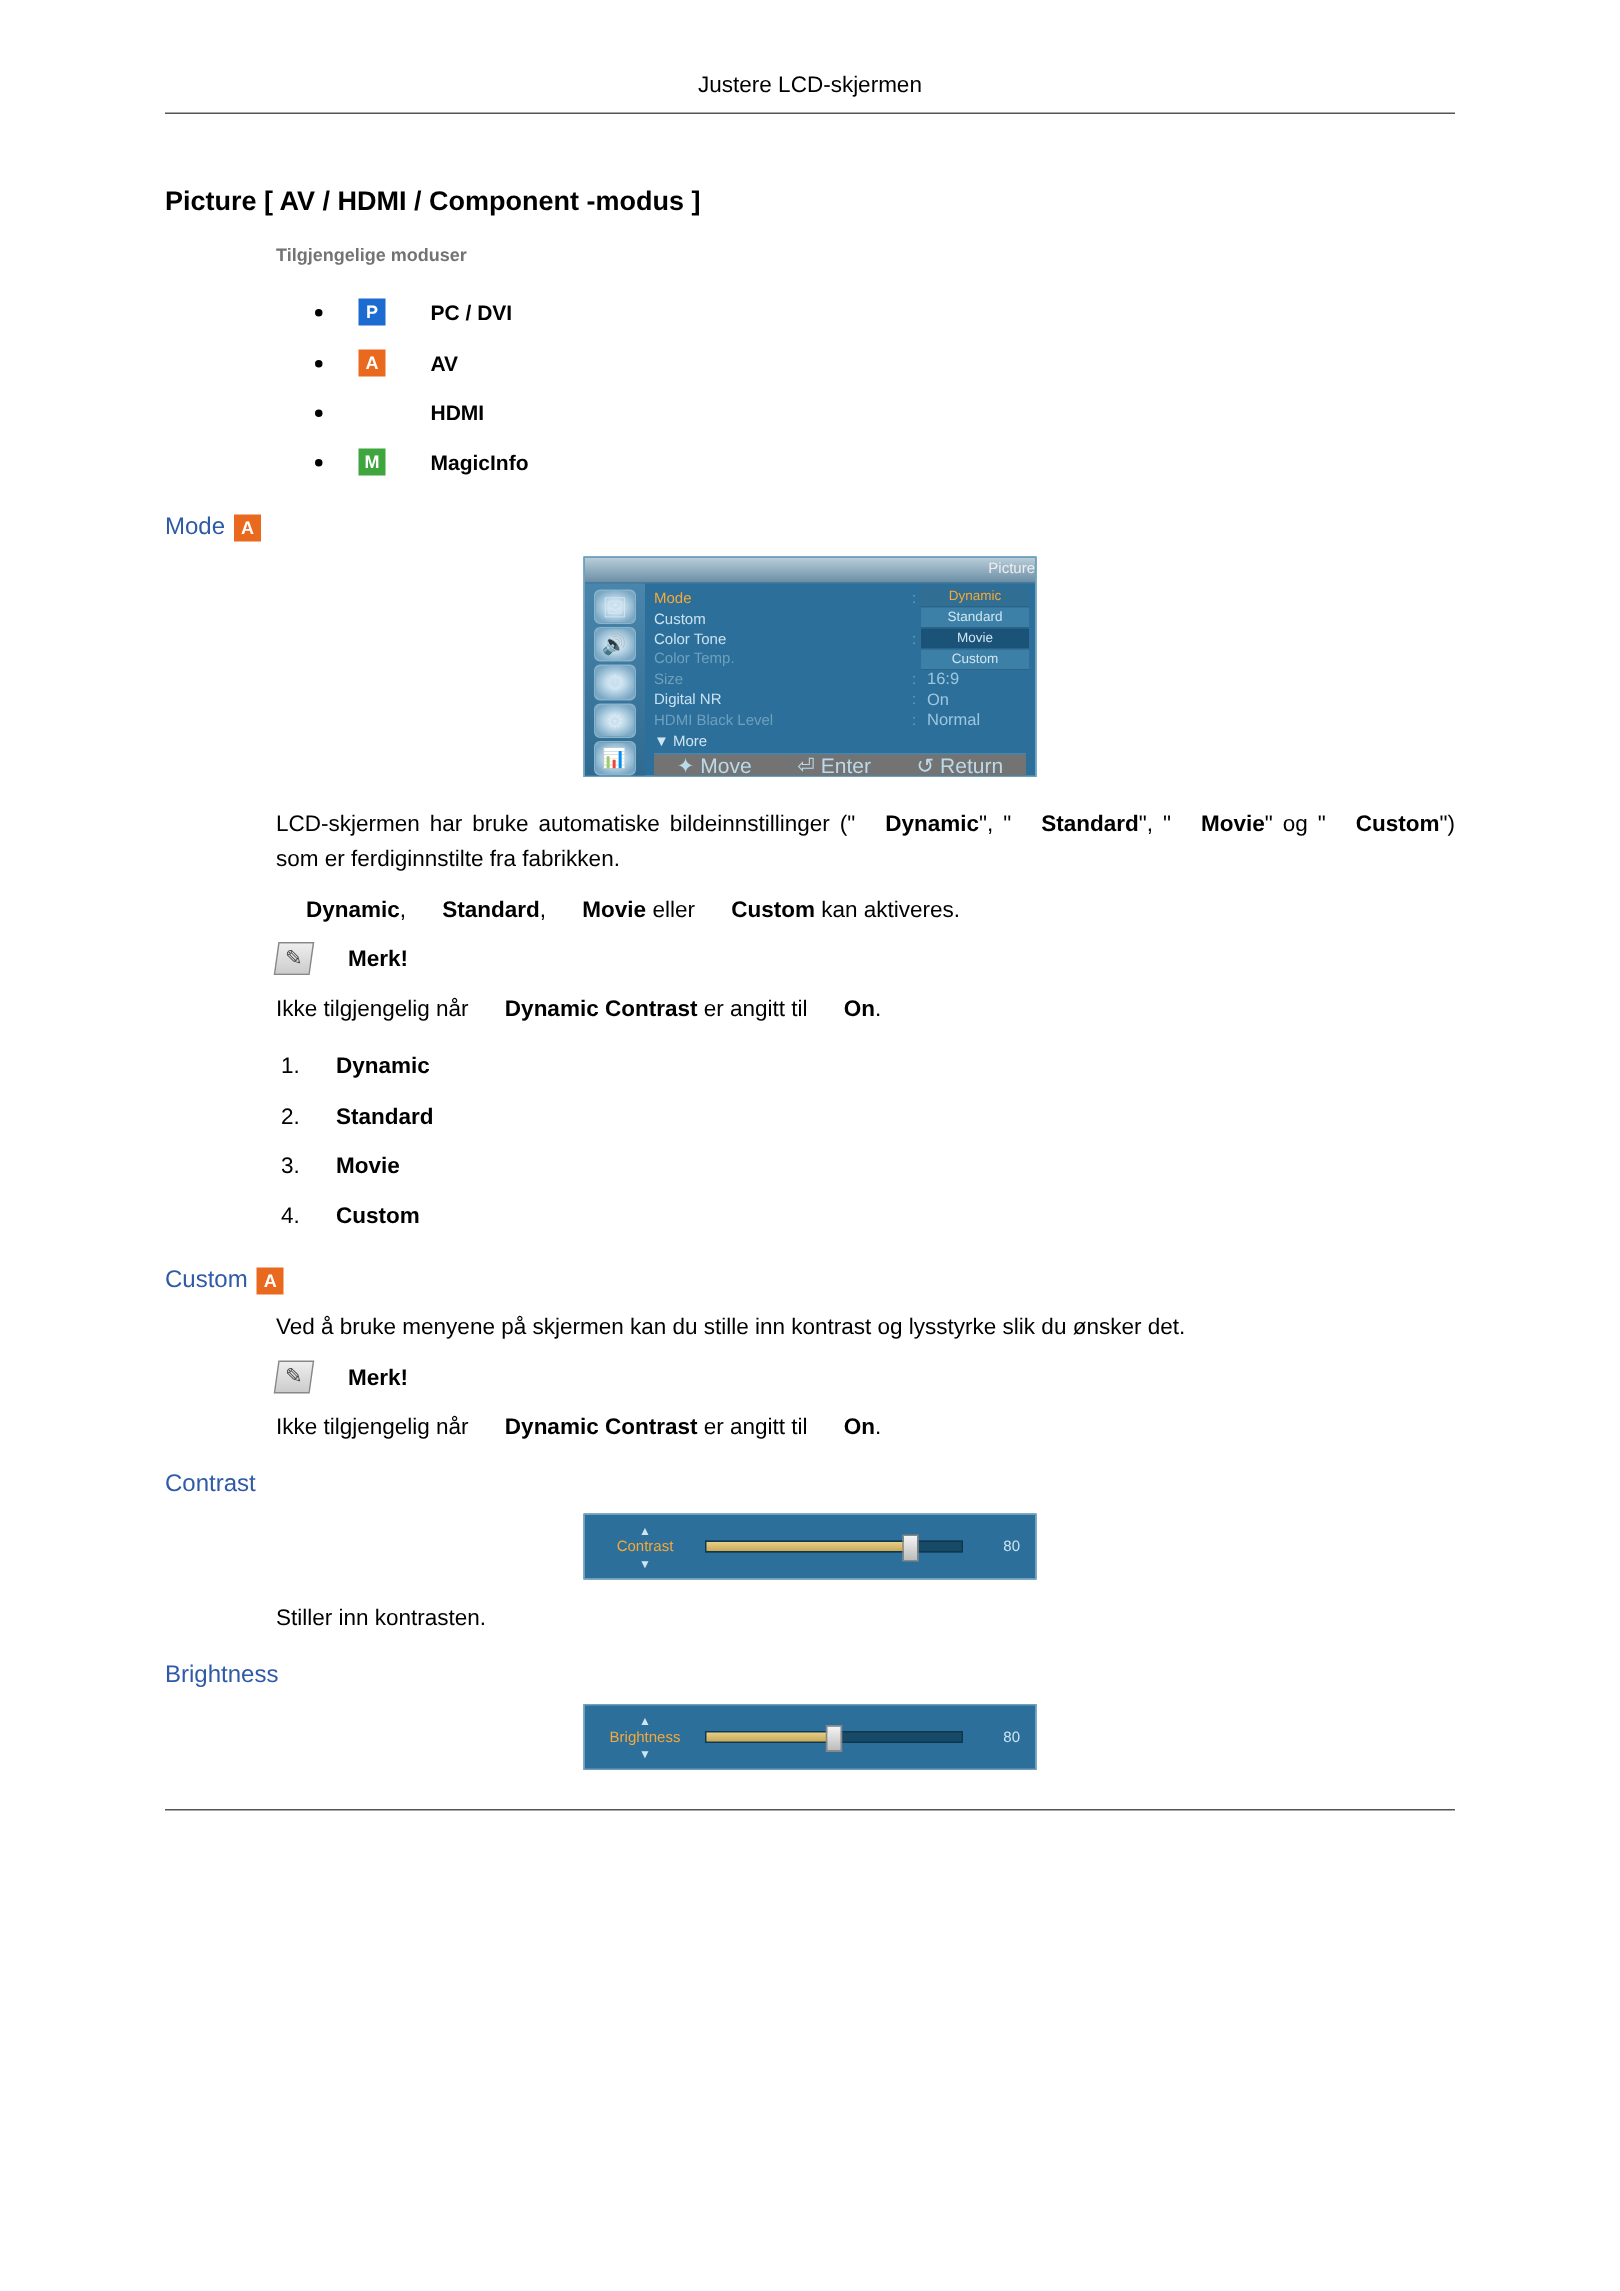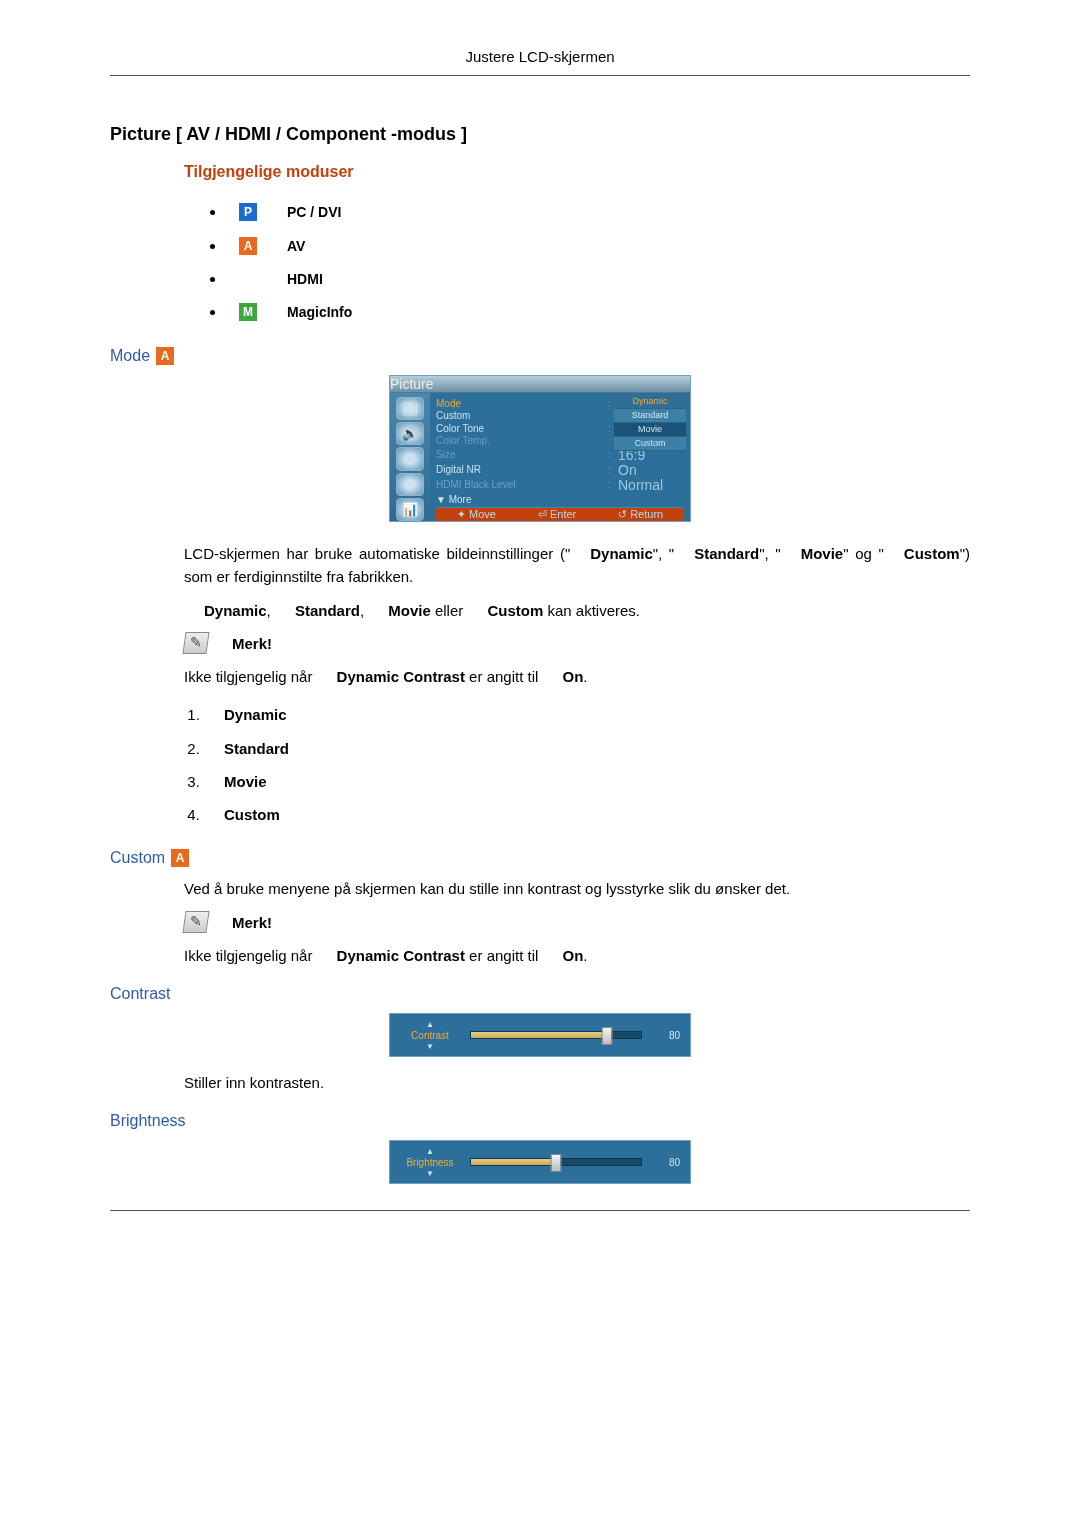--- a/index.html
+++ b/index.html
@@ -28,24 +28,24 @@
     font-size: 15px;
     padding-bottom: 6px;
   }
   .section-h1 {
     font-size: 18px;
     font-weight: bold;
     margin: 48px 0 18px 0;
     color: #000;
   }
   .section-h2 {
-    font-size: 16px;
+    font-size: 12px;
     font-weight: bold;
     margin: 8px 0 14px 74px;
-    color: #c2410c;
+    color: #737373;
   }
   .section-h3 {
     font-size: 16px;
     font-weight: normal;
     color: #2f5aa8;
     margin: 18px 0 10px 0;
     display: flex;
     align-items: center;
     gap: 6px;
   }
@@ -143,23 +143,23 @@
   }
   .osd {
     background: #2b6f9a;
     border: 1px solid #6fa0bd;
     font-size: 10px;
     color: #d8e7f2;
   }
   .osd-title {
     height: 16px;
     background: linear-gradient(#b8cdd9 0%, #6c8fa5 100%);
-    text-align: left;
+    text-align: right;
     color: #eee;
-    font-size: 14px;
+    font-size: 10px;
     line-height: 16px;
     border-bottom: 1px solid #4a7a9a;
   }
   .osd-body {
     display: flex;
     height: 128px;
   }
   .osd-side {
     width: 40px;
     background: linear-gradient(#4a86ac, #2f6a90);
@@ -188,21 +188,21 @@
   }
   .osd-row {
     display: flex;
     height: 15px;
     align-items: center;
   }
   .osd-label { flex: 1; color: #c9e2f2; }
   .osd-label.dim { color: #6fa0bd; }
   .osd-label.sel { color: #f5a93a; }
   .osd-sep { width: 10px; color: #6fa0bd; }
-  .osd-val { width: 66px; color: #9ec7df; font-size: 14px; }
+  .osd-val { width: 66px; color: #9ec7df; font-size: 11px; }
   .osd-dd {
     position: relative;
   }
   .osd-dd-box {
     position: absolute;
     right: -2px;
     top: -2px;
     width: 72px;
   }
   .osd-dd-item {
@@ -216,25 +216,25 @@
   }
   .osd-dd-item.hi { color: #f5a93a; background: #316e93; }
   .osd-dd-item.sel { background: #1b5278; }
   .osd-more {
     color: #cfe5f1;
     font-size: 10px;
     padding: 2px 0 2px 0;
   }
   .osd-footer {
     height: 14px;
-    background: #c2410c;
+    background: #737373;
     display: flex;
     justify-content: space-around;
     align-items: center;
-    font-size: 11px;
+    font-size: 14px;
     color: #bcd9ea;
     border-top: 1px solid #4a86ac;
   }
 
   
   .slider-panel {
     width: 302px;
     height: 44px;
     margin: 6px auto 14px auto;
     background: #2b6f9a;

